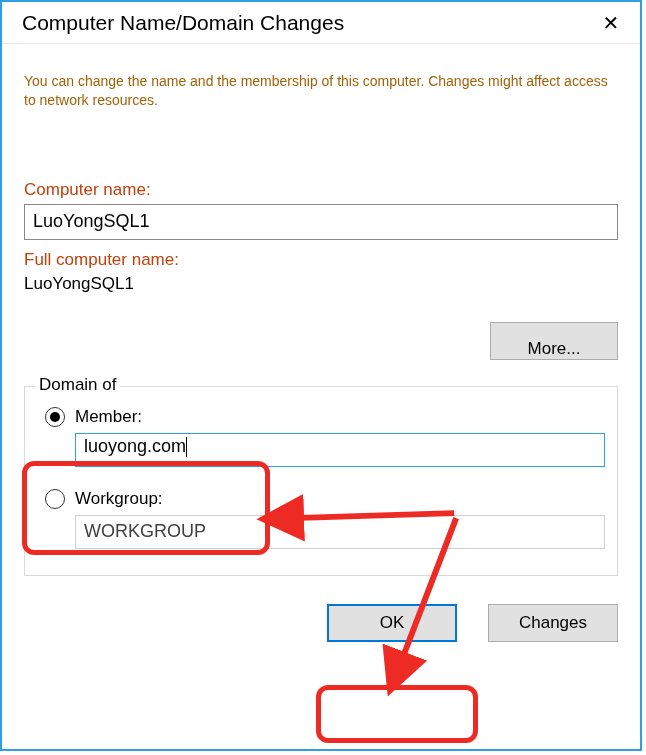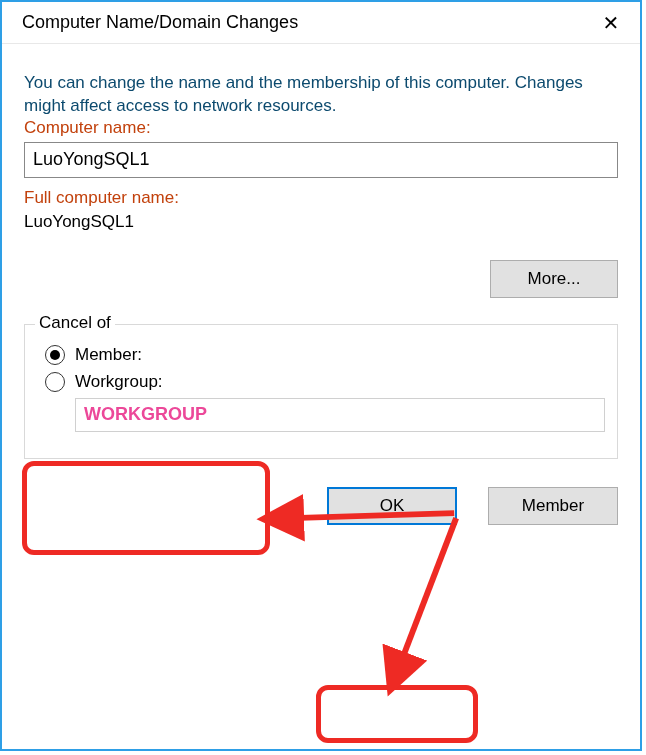--- a/index.html
+++ b/index.html
@@ -24,41 +24,42 @@
     }
     .titlebar {
       height: 42px;
       display: flex;
       align-items: center;
       justify-content: space-between;
       padding: 0 14px 0 20px;
       border-bottom: 1px solid #e8e8e8;
     }
     .titlebar .title {
-      font-size: 18px;
+      font-size: 21px;
       color: #000;
     }
     .titlebar .close {
       font-size: 20px;
       font-weight: 300;
       width: 30px;
       height: 30px;
       display: flex;
       align-items: center;
       justify-content: center;
       cursor: pointer;
       font-family: Arial, sans-serif;
     }
     .content {
       padding: 28px 22px 10px 22px;
     }
     .intro {
-      font-size: 17px;
+      font-size: 14px;
       line-height: 1.35;
-      color: #0c4a6e;
+      color: #a16207;
+      margin-bottom: 70px;
     }
     .label {
       font-size: 17px;
       color: #c2410c;
       margin-bottom: 4px;
     }
     .text-input {
       width: 100%;
       height: 36px;
       border: 1px solid #888;
@@ -81,21 +82,21 @@
       padding-right: 0;
     }
     .btn {
       min-width: 128px;
       height: 38px;
       background: #e1e1e1;
       border: 1px solid #adadad;
       font-size: 17px;
       font-family: inherit;
       cursor: pointer;
-      padding: 8px 16px;
+      padding: 16px 16px;
     }
     .groupbox {
       border: 1px solid #d9d9d9;
       margin-top: 26px;
       padding: 12px 12px 26px 12px;
       position: relative;
     }
     .groupbox-legend {
       position: absolute;
       top: -12px;
@@ -145,26 +146,25 @@
       font-size: 18px;
       font-family: inherit;
     }
     .workgroup-input {
       width: 100%;
       height: 34px;
       border: 1px solid #d0d0d0;
       padding: 2px 8px;
       font-size: 18px;
       font-family: inherit;
-      color: #ec4899;
-      background: #fff;
-      font-weight: bold;
+      color: #404040;
+      background: #fff;
     }
     .workgroup-row {
-      margin-top: 7px;
+      margin-top: 22px;
     }
     .button-row {
       display: flex;
       justify-content: flex-end;
       gap: 31px;
       margin-top: 28px;
       padding-right: 0;
       align-items: center;
     }
     .btn-ok {
@@ -229,39 +229,42 @@
     <div class="full-name-block">
       <div class="label">Full computer name:</div>
       <div class="full-name-value">LuoYongSQL1</div>
     </div>
 
     <div class="more-row">
       <button class="btn">More...</button>
     </div>
 
     <div class="groupbox">
-      <div class="groupbox-legend">Cancel of</div>
+      <div class="groupbox-legend">Domain of</div>
 
       <div class="radio-row">
         <span class="radio selected"></span>
         <span class="radio-label">Member:</span>
       </div>
+      <div class="radio-input-wrap">
+        <div class="domain-input"><span>luoyong.com</span><span class="cursor-caret"></span></div>
+      </div>
 
       <div class="radio-row workgroup-row">
         <span class="radio"></span>
         <span class="radio-label">Workgroup:</span>
       </div>
       <div class="radio-input-wrap">
         <input class="workgroup-input" type="text" disabled="" value="WORKGROUP" style="">
       </div>
     </div>
 
     <div class="button-row">
       <button class="btn-ok">OK</button>
-      <button class="btn-cancel">Member</button>
+      <button class="btn-cancel">Changes</button>
     </div>
 
   </div>
 
   <div class="hl" style="left:20px; top:459px; width:248px; height:94px;"></div>
   <div class="hl" style="left:314px; top:683px; width:162px; height:58px;"></div>
 
   <svg class="arrows" viewBox="0 0 642 751">
     <defs>
       <marker id="arrowhead" markerWidth="8" markerHeight="8" refX="2" refY="4" orient="auto">

